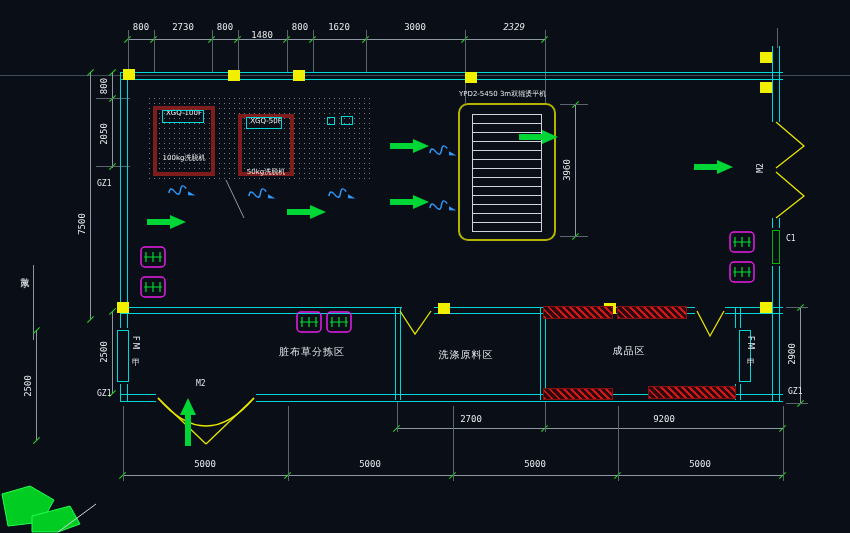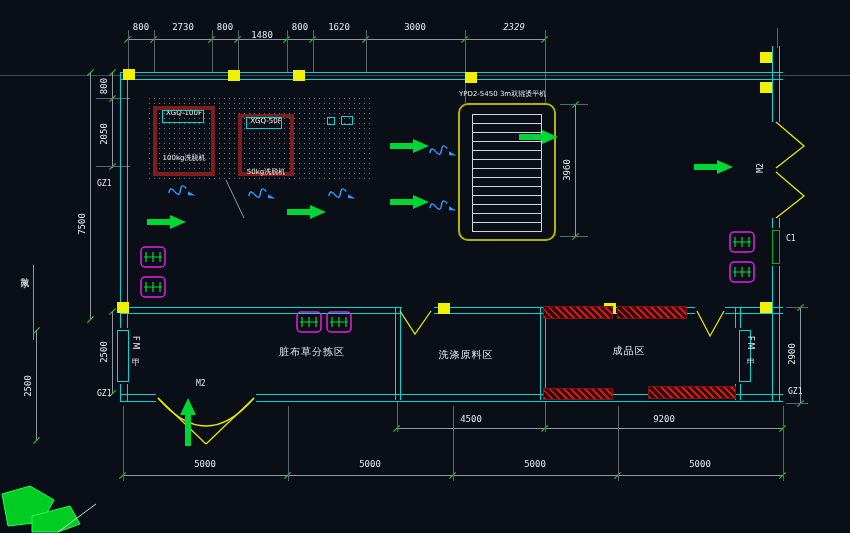--- a/index.html
+++ b/index.html
@@ -99,21 +99,21 @@
   <div class="line" style="left:786px;top:307px;width:22px;height:1px;"></div>
   <div class="line" style="left:786px;top:403px;width:22px;height:1px;"></div>
   <div class="t rot" style="left:792px;top:354px;">2900</div>
 
   <div class="dimline" style="left:397px;top:428px;width:386px;height:1px;"></div>
   <div class="tick" style="left:392px;top:428px;"></div>
   <div class="tick" style="left:540px;top:428px;"></div>
   <div class="tick" style="left:778px;top:428px;"></div>
   <div class="line" style="left:397px;top:402px;width:1px;height:30px;"></div>
   <div class="line" style="left:545px;top:402px;width:1px;height:30px;"></div>
-  <div class="t ctr" style="left:471px;top:419px;">4500</div>
+  <div class="t ctr" style="left:471px;top:419px;">2700</div>
   <div class="t ctr" style="left:664px;top:419px;">9200</div>
   <div class="dimline" style="left:123px;top:475px;width:660px;height:1px;"></div>
   <div class="tick" style="left:118px;top:475px;"></div>
   <div class="tick" style="left:283px;top:475px;"></div>
   <div class="tick" style="left:448px;top:475px;"></div>
   <div class="tick" style="left:613px;top:475px;"></div>
   <div class="tick" style="left:778px;top:475px;"></div>
   <div class="line" style="left:123px;top:406px;width:1px;height:75px;"></div>
   <div class="line" style="left:288px;top:406px;width:1px;height:75px;"></div>
   <div class="line" style="left:453px;top:406px;width:1px;height:75px;"></div>

